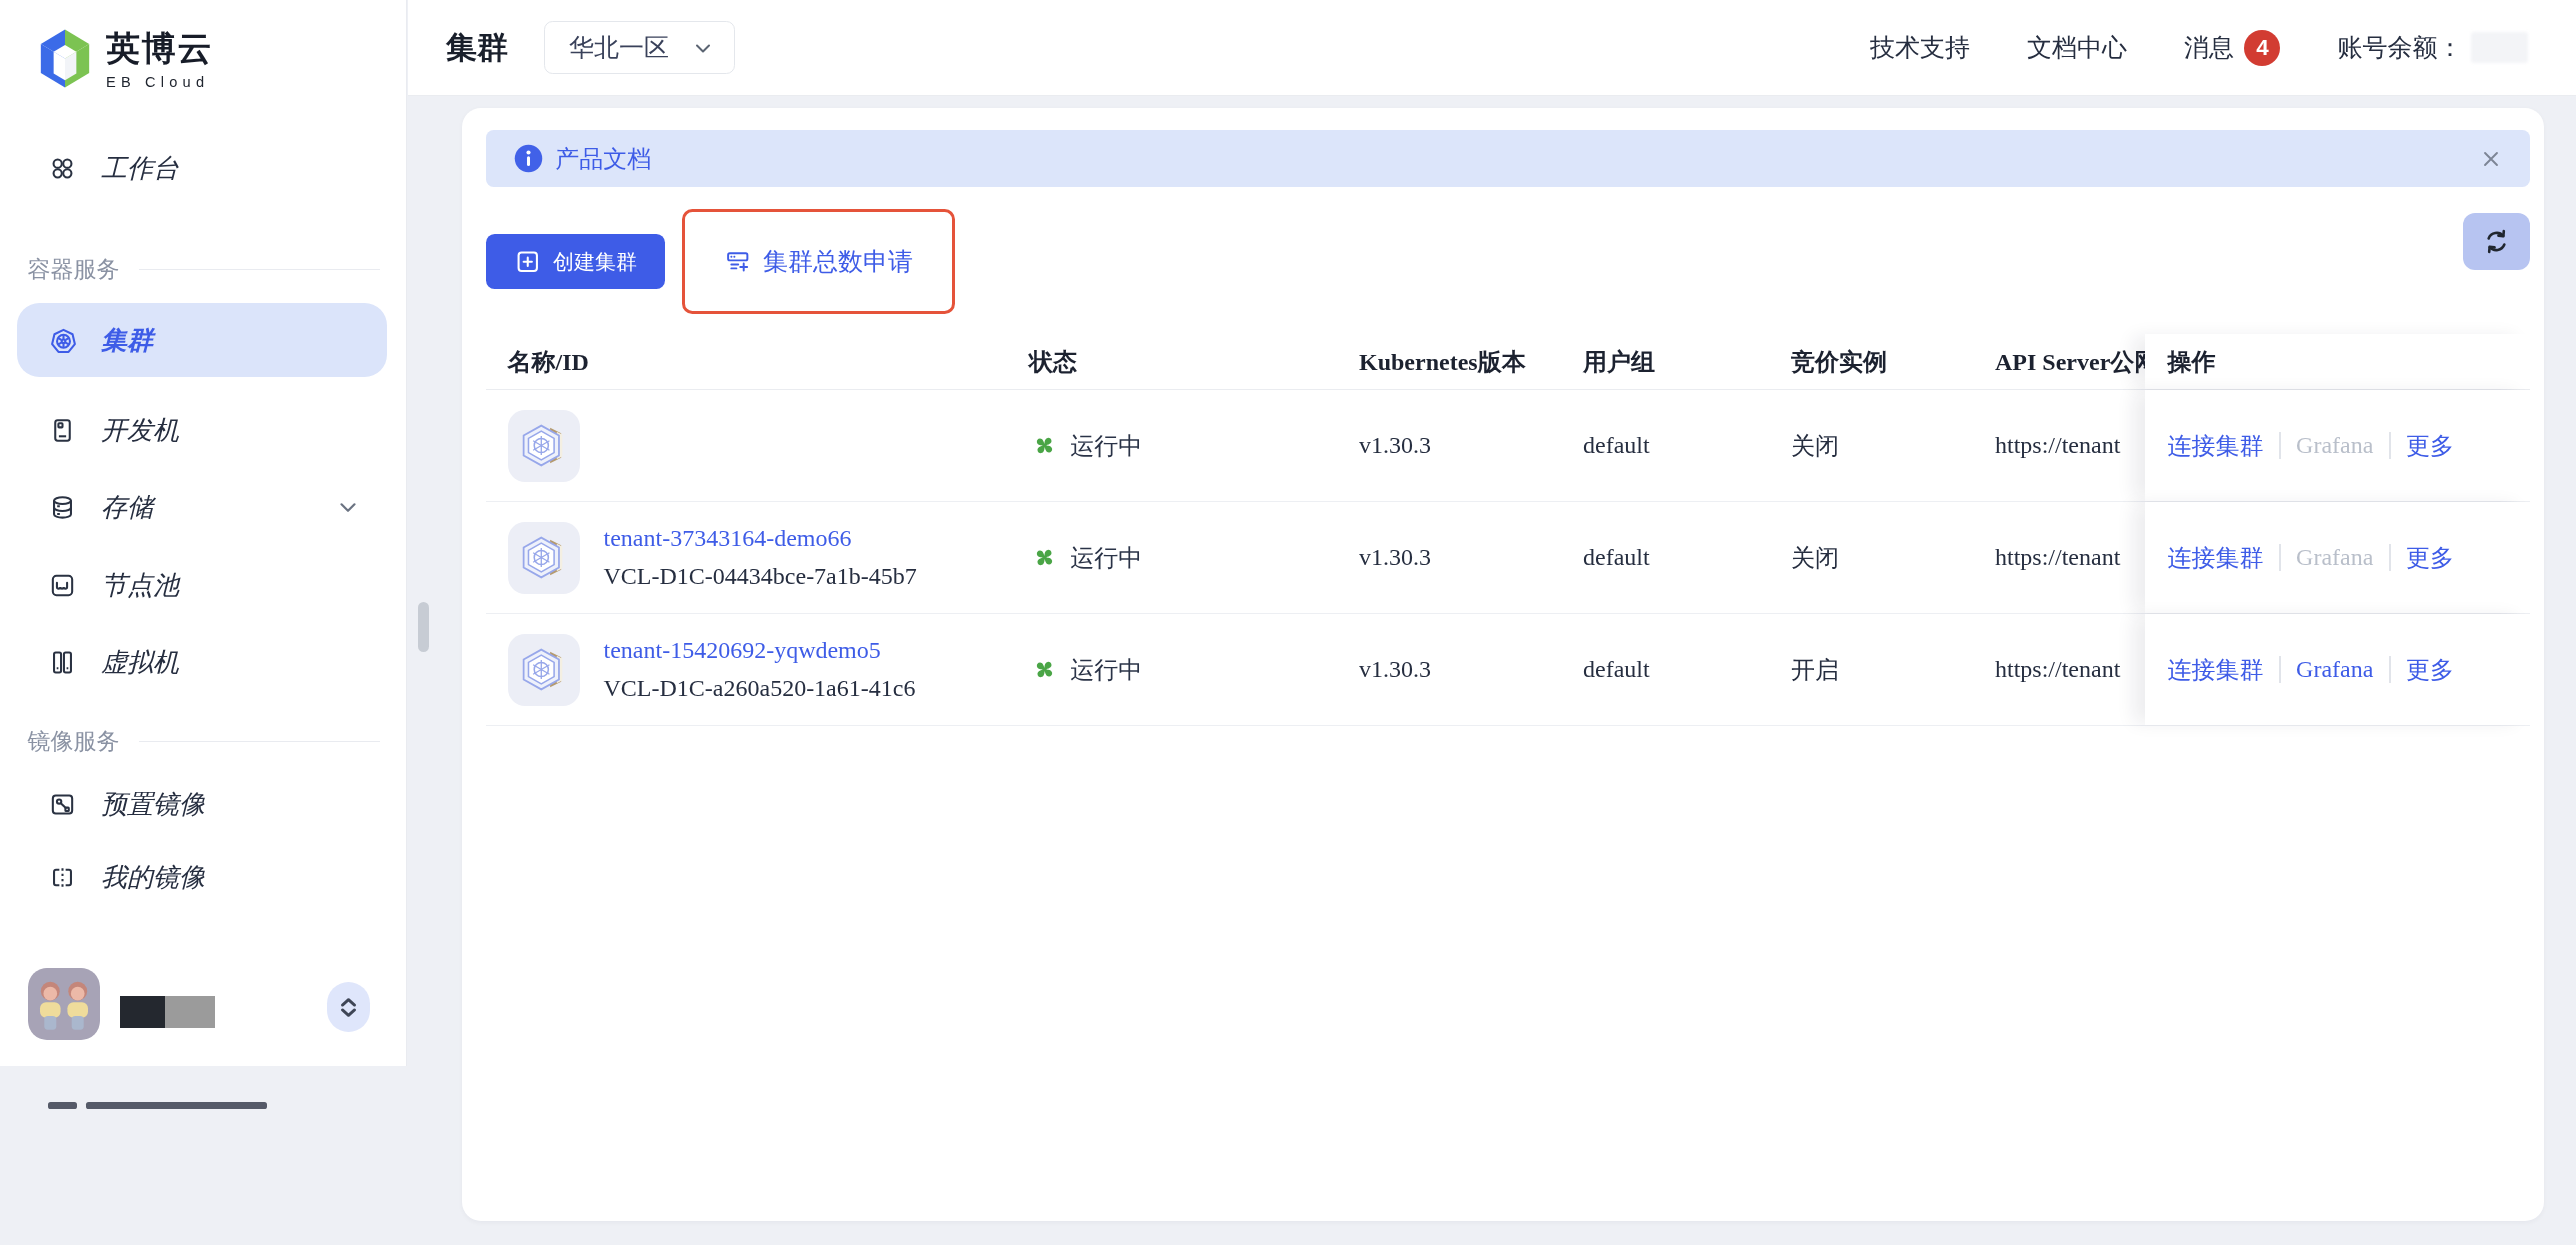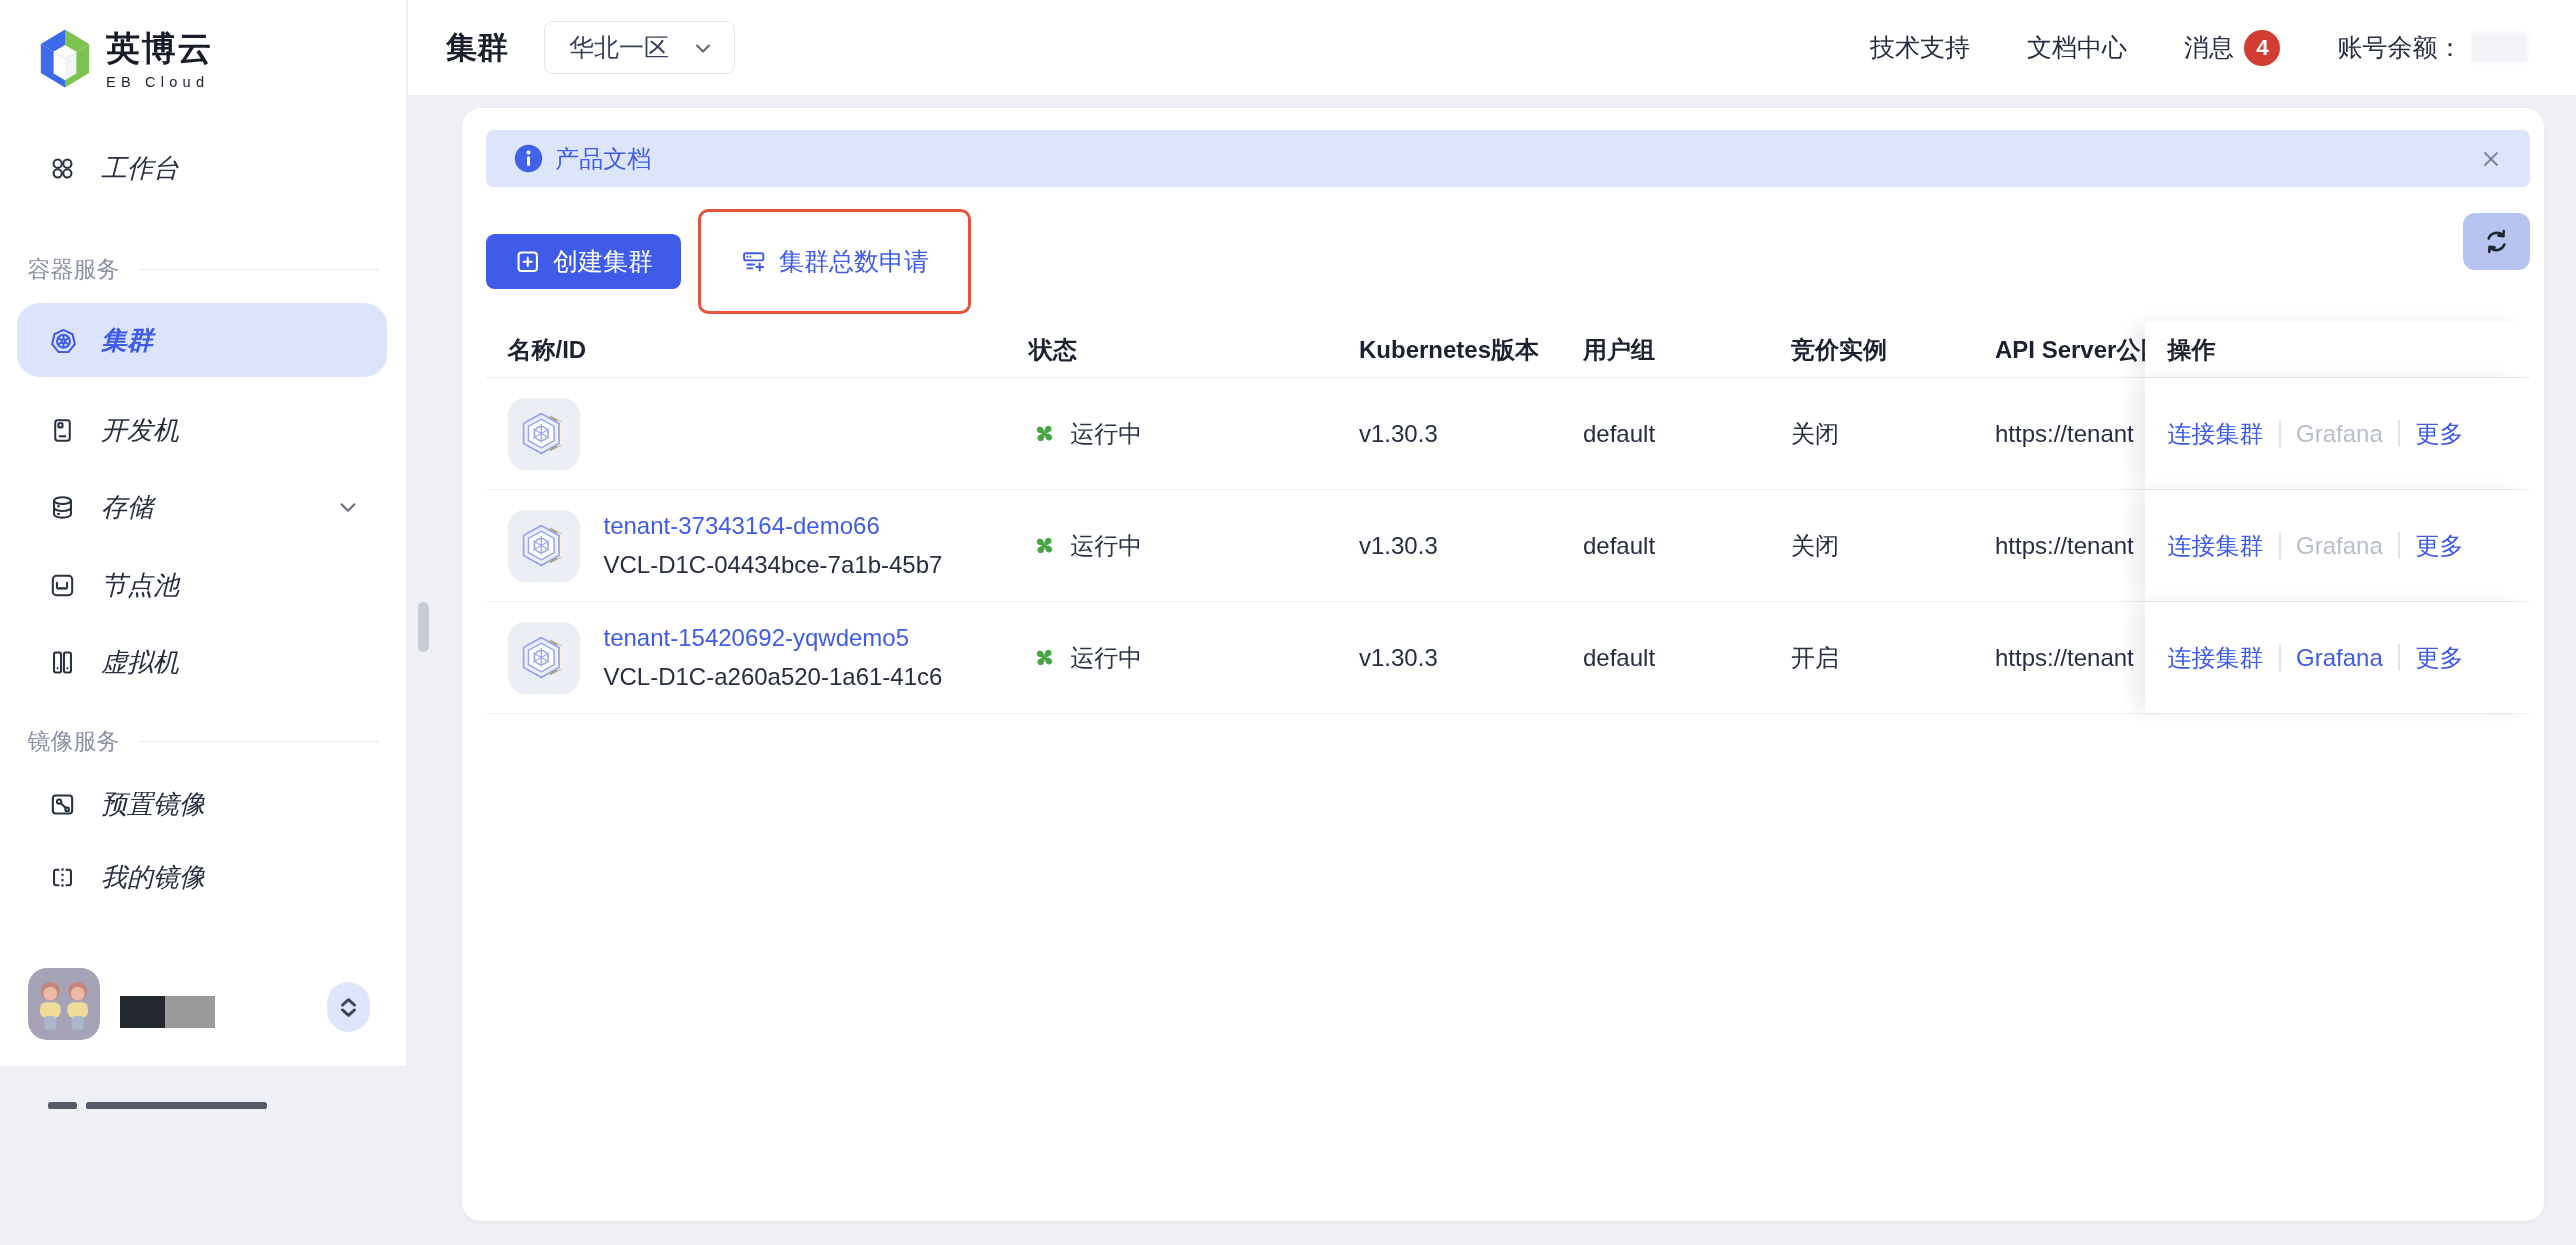--- a/index.html
+++ b/index.html
@@ -55,32 +55,32 @@
   .card { position:absolute; left:462px; top:108px; width:2082px; height:1113px;
     background:#fff; border-radius:19px; z-index:3; box-shadow:0 1.7px 5.2px rgba(30,38,60,.04); }
   .banner { position:absolute; left:24px; top:22.4px; right:13.8px; height:57px; background:#dce5fa;
     border-radius:7.7px; display:flex; align-items:center; padding:0 26px; }
   .banner-text { font-size:24px; color:#333d52; margin-left:13.8px; white-space:nowrap; }
   .banner-link { font-size:24px; color:#3e5ce7; margin-left:10.3px; cursor:pointer; }
   .banner-close { margin-left:auto; color:#7d8595; cursor:pointer; }
 
   .toolbar { position:absolute; left:24px; top:101px; display:flex; align-items:center; }
   .btn-primary { height:55px; background:#3e5ce7; border:none; border-radius:8.6px; color:#fff;
-    font-size:25px; display:flex; align-items:center; padding:0 27.5px; cursor:pointer;
+    font-size:21px; display:flex; align-items:center; padding:0 27.5px; cursor:pointer;
     font-family:inherit; }
   .btn-primary .ic { margin-right:12px; }
   .annotation-box { margin-left:17px; border:3.4px solid #e5533a; border-radius:10.3px; padding:22px; }
   .btn-ghost { height:55px; background:#fff; border:none; border-radius:6.9px; color:#3e5ce7;
     font-size:25px; display:flex; align-items:center; padding:0 17px; cursor:pointer; font-family:inherit; }
   .btn-ghost .ic { margin-right:12px; }
   .btn-refresh { position:absolute; right:13.8px; top:105px; width:67px; height:57px; border:none;
     border-radius:12px; background:#b7c4f1; display:flex; align-items:center; justify-content:center; cursor:pointer; }
 
   
-  .table { position:absolute; left:24px; top:214px; right:13.8px; }
+  .table { position:absolute; left:24px; top:226px; right:13.8px;font-family:Liberation Serif, serif; }
   .thead { display:flex; height:56px; align-items:center; border-bottom:1.7px solid #eaecf0;
     font-size:24px; font-weight:700; color:#1c2230; }
   .trow { display:flex; height:112px; align-items:center; border-bottom:1.7px solid #edeff3; font-size:24px; }
   .c-name { width:543px; padding-left:21.5px; display:flex; align-items:center; overflow:hidden; }
   .c-status { width:330px; display:flex; align-items:center; }
   .c-ver { width:224px; } .c-grp { width:208px; } .c-spot { width:204px; }
   .c-api { width:150px; overflow:hidden; white-space:nowrap; }
   .c-act { width:385px; padding-left:22.4px; align-self:stretch; display:flex; align-items:center;
     background:#fff; box-shadow:-13.8px 0 17px -1.7px rgba(25,31,46,.08); position:relative; z-index:2; }
   .cluster-ic { width:72px; height:72px; border-radius:17px; background:#eceef6; flex:none;

